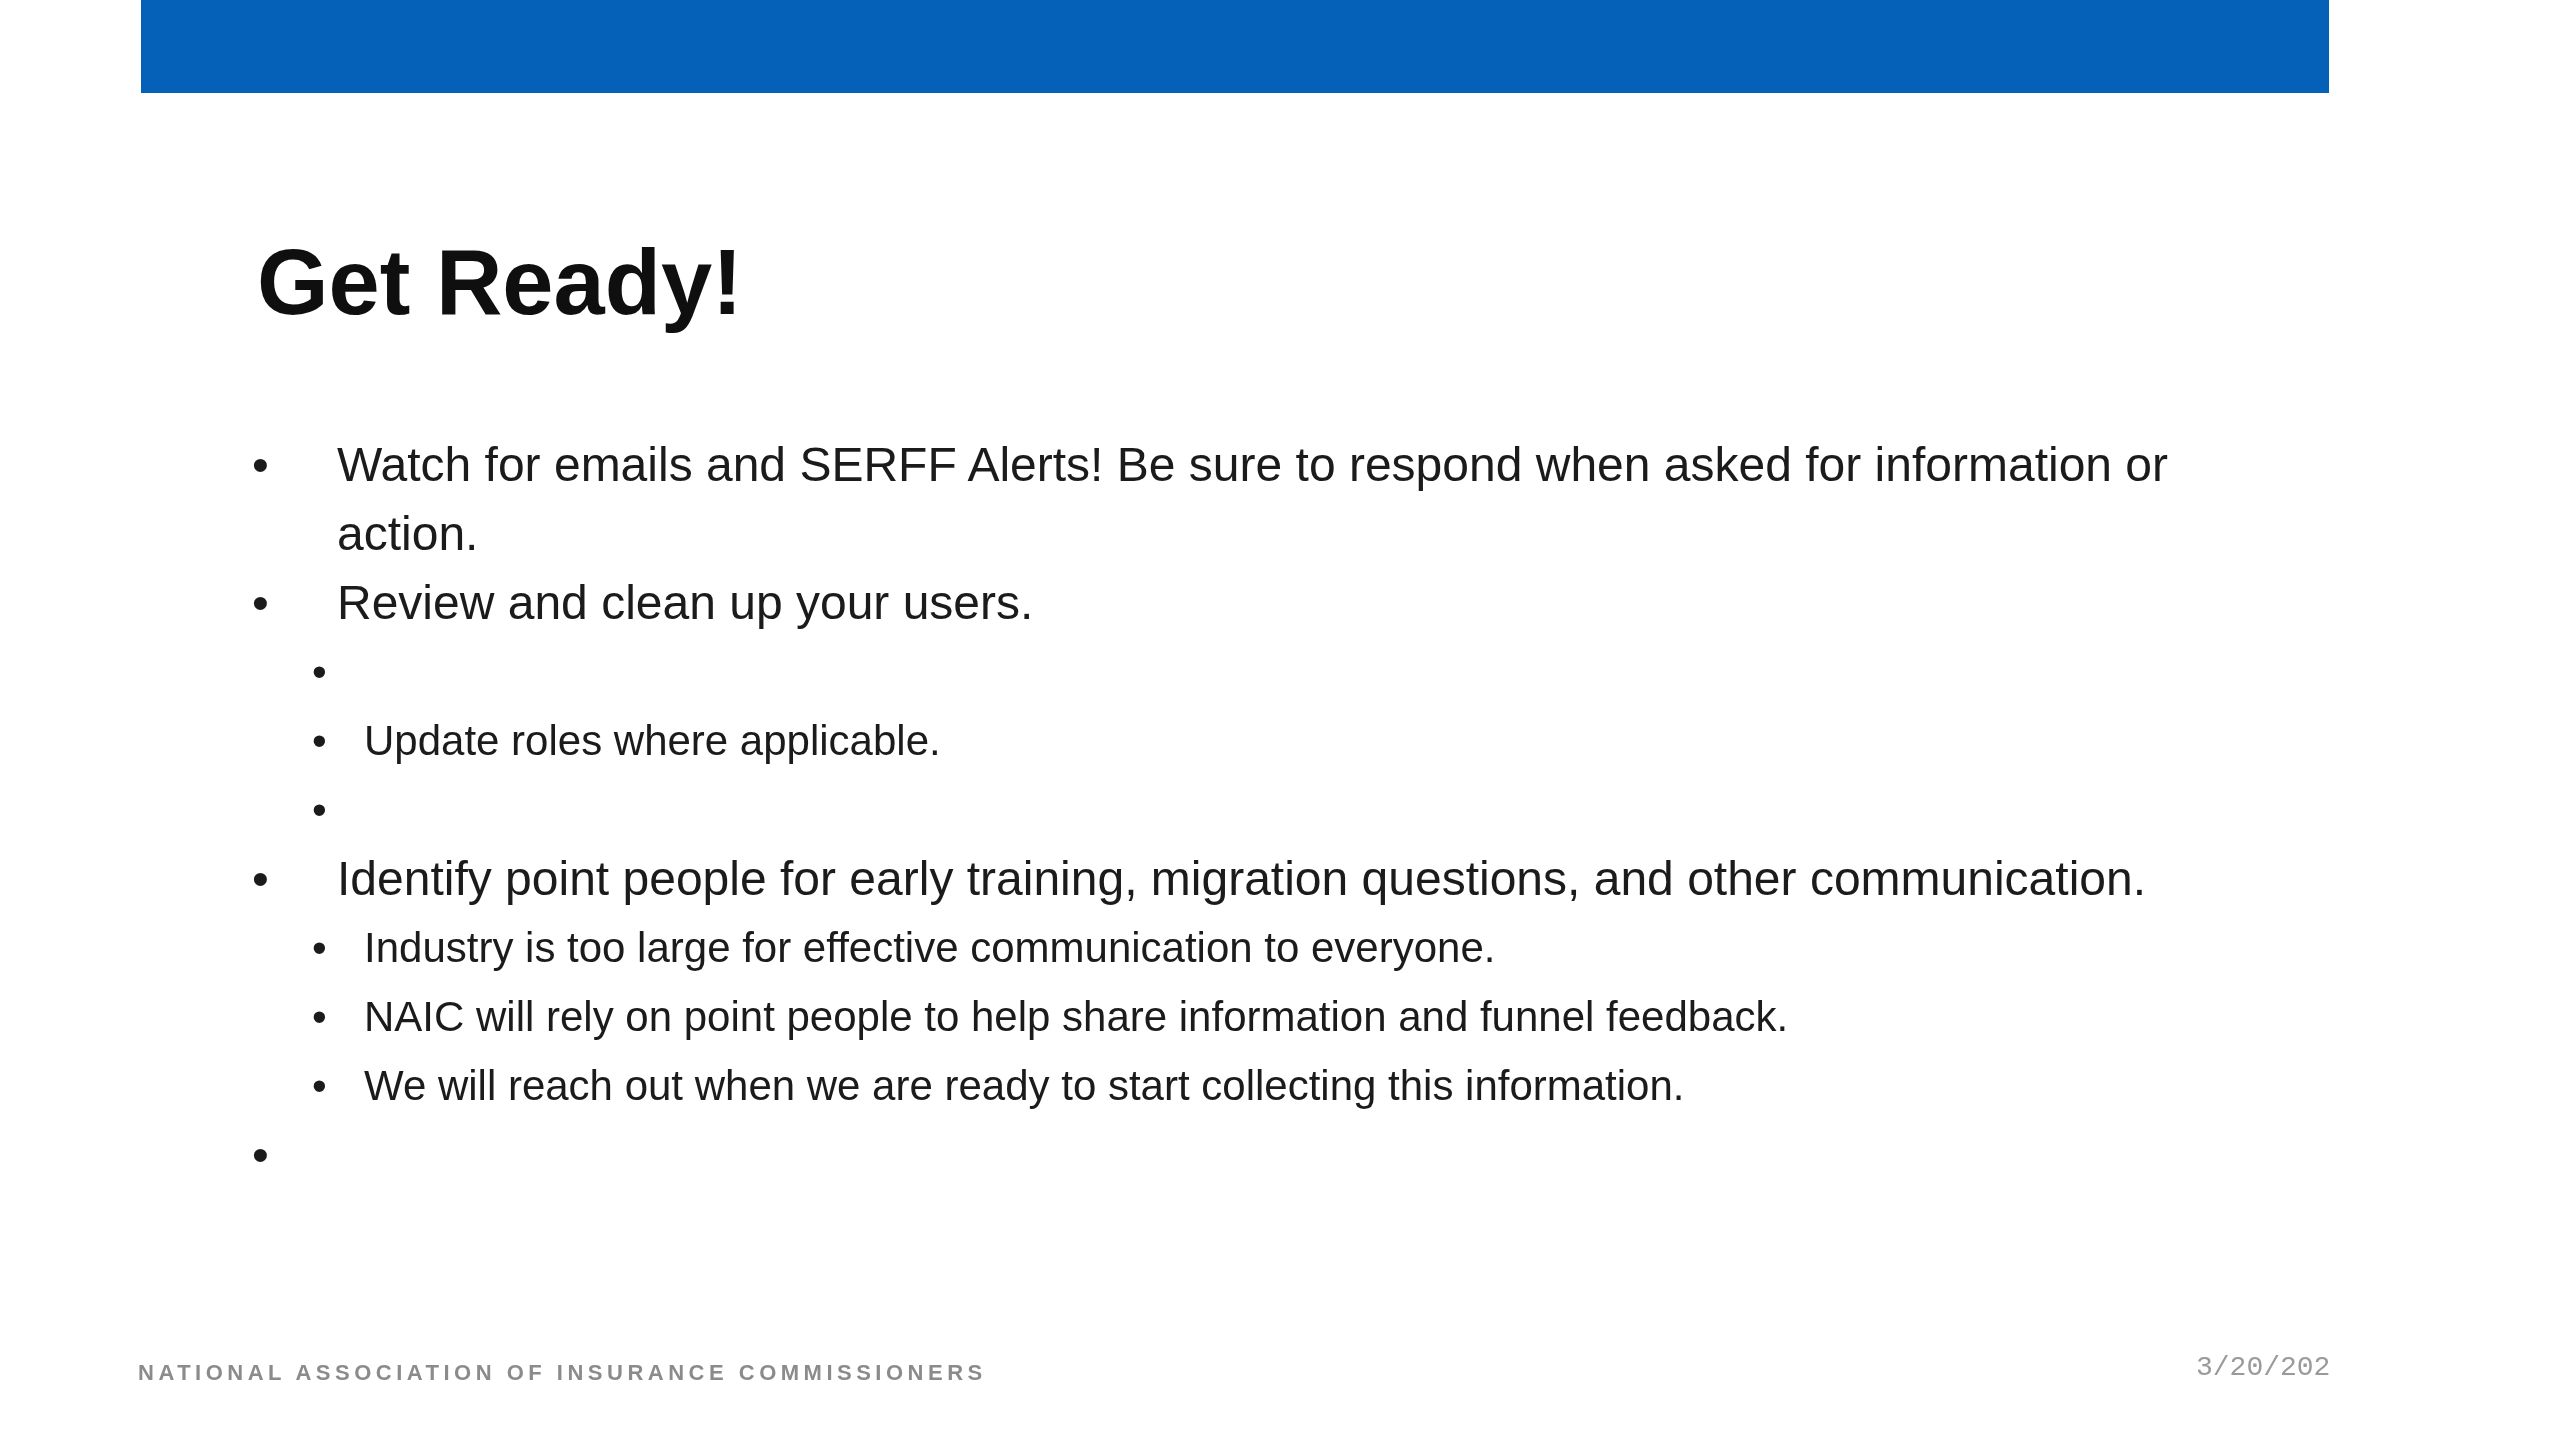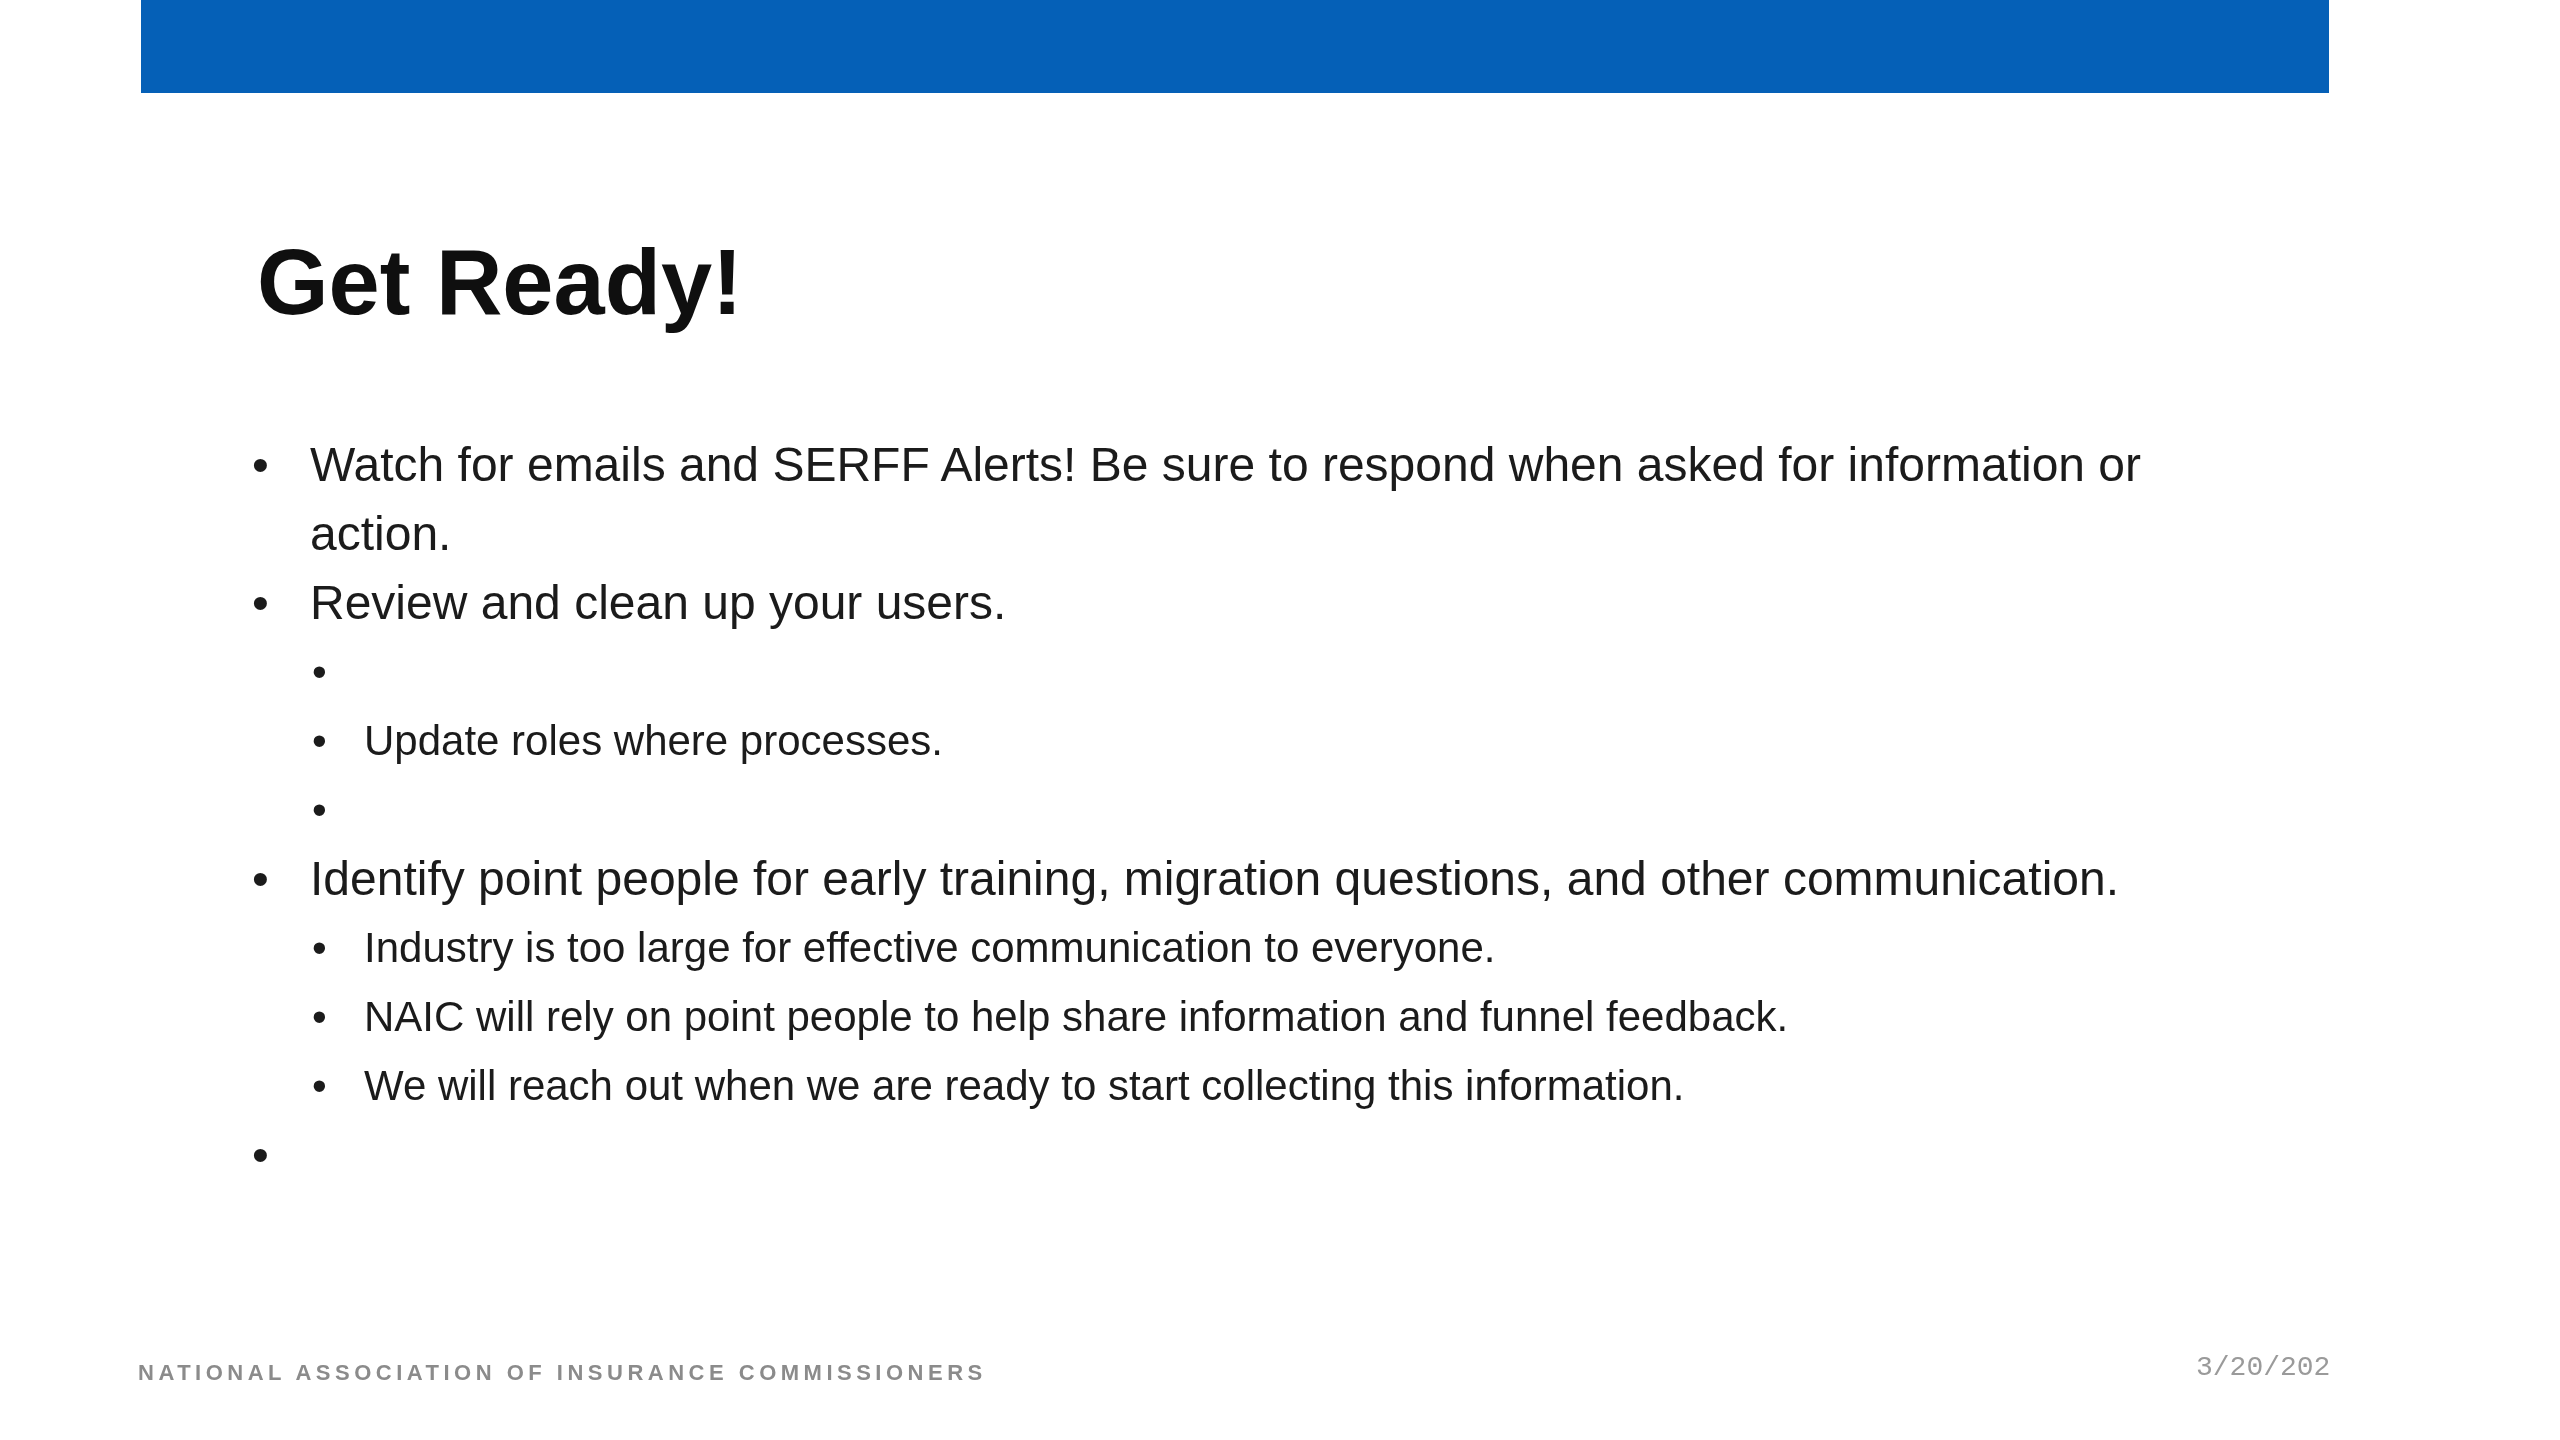--- a/index.html
+++ b/index.html
@@ -54,21 +54,21 @@
     padding-left: 312px;
     font-size: 42px;
     line-height: 69px;
   }
   .li .marker {
     flex: 0 0 auto;
     color: #1b1b1b;
   }
   .li.l1 .marker { width: 58px; }
   .li.l2 .marker { width: 52px; }
-  .li.l1 .li-text { max-width: 2120px; }
+  .li.l1 .li-text { max-width: 2120px; margin-left: 27px; }
   .footer-org {
     position: absolute;
     left: 138px;
     top: 1360px;
     font-size: 22px;
     font-weight: 600;
     letter-spacing: 4.5px;
     color: #8b8b8b;
     white-space: nowrap;
   }
@@ -110,21 +110,21 @@
       <span class="marker">•</span>
       <span class="li-text">Review and clean up your users.</span>
     </div>
 
     <div class="li l2">
       <span class="marker">•</span>
     </div>
 
     <div class="li l2">
       <span class="marker">•</span>
-      <span class="li-text">Update roles where processes.</span>
+      <span class="li-text">Update roles where applicable.</span>
     </div>
 
     <div class="li l2">
       <span class="marker">•</span>
     </div>
 
     <div class="li l1">
       <span class="marker">•</span>
       <span class="li-text">Identify point people for early training, migration questions, and other communication.</span>
     </div>

